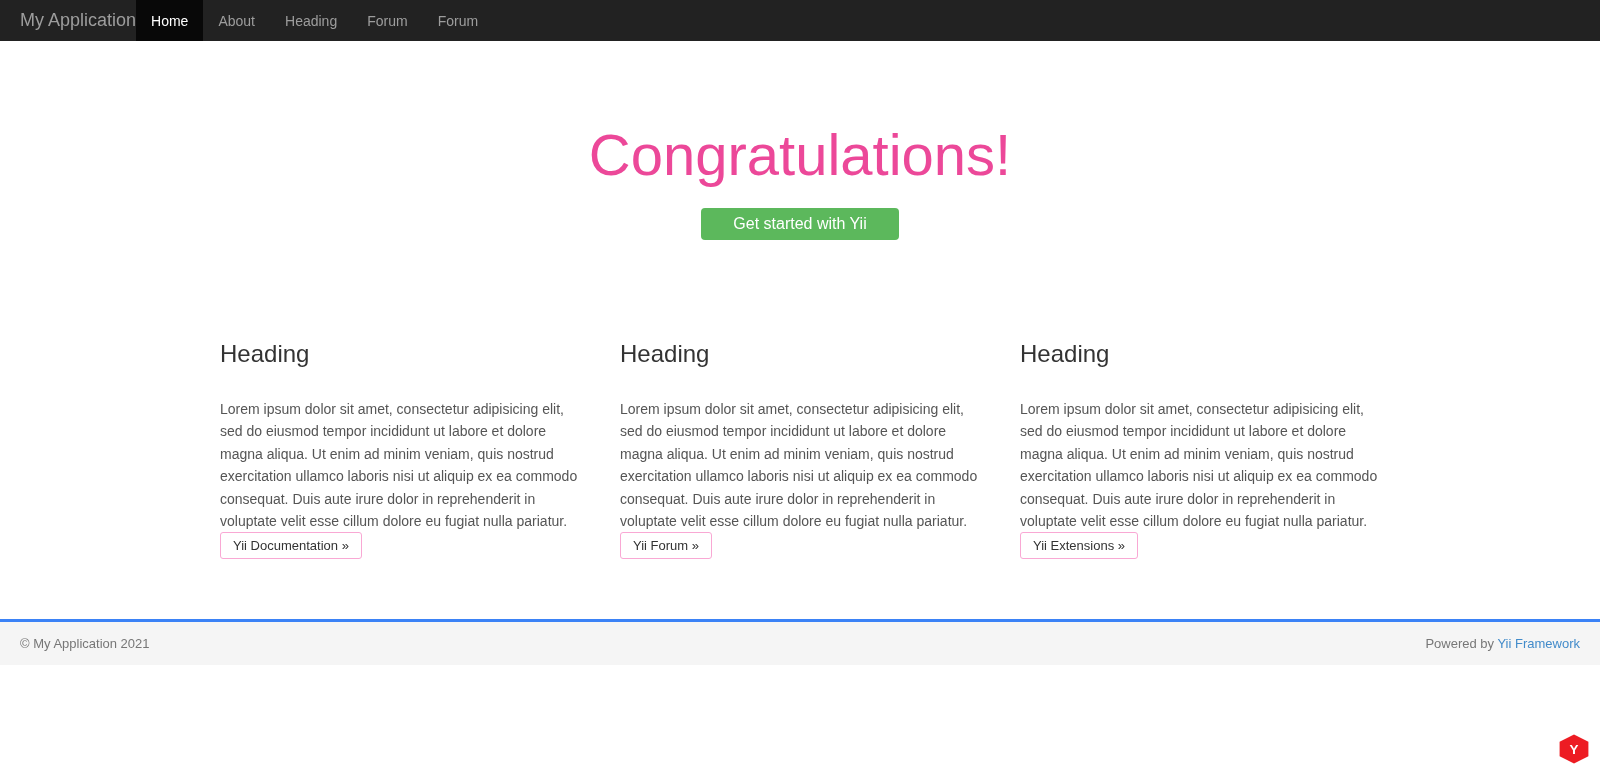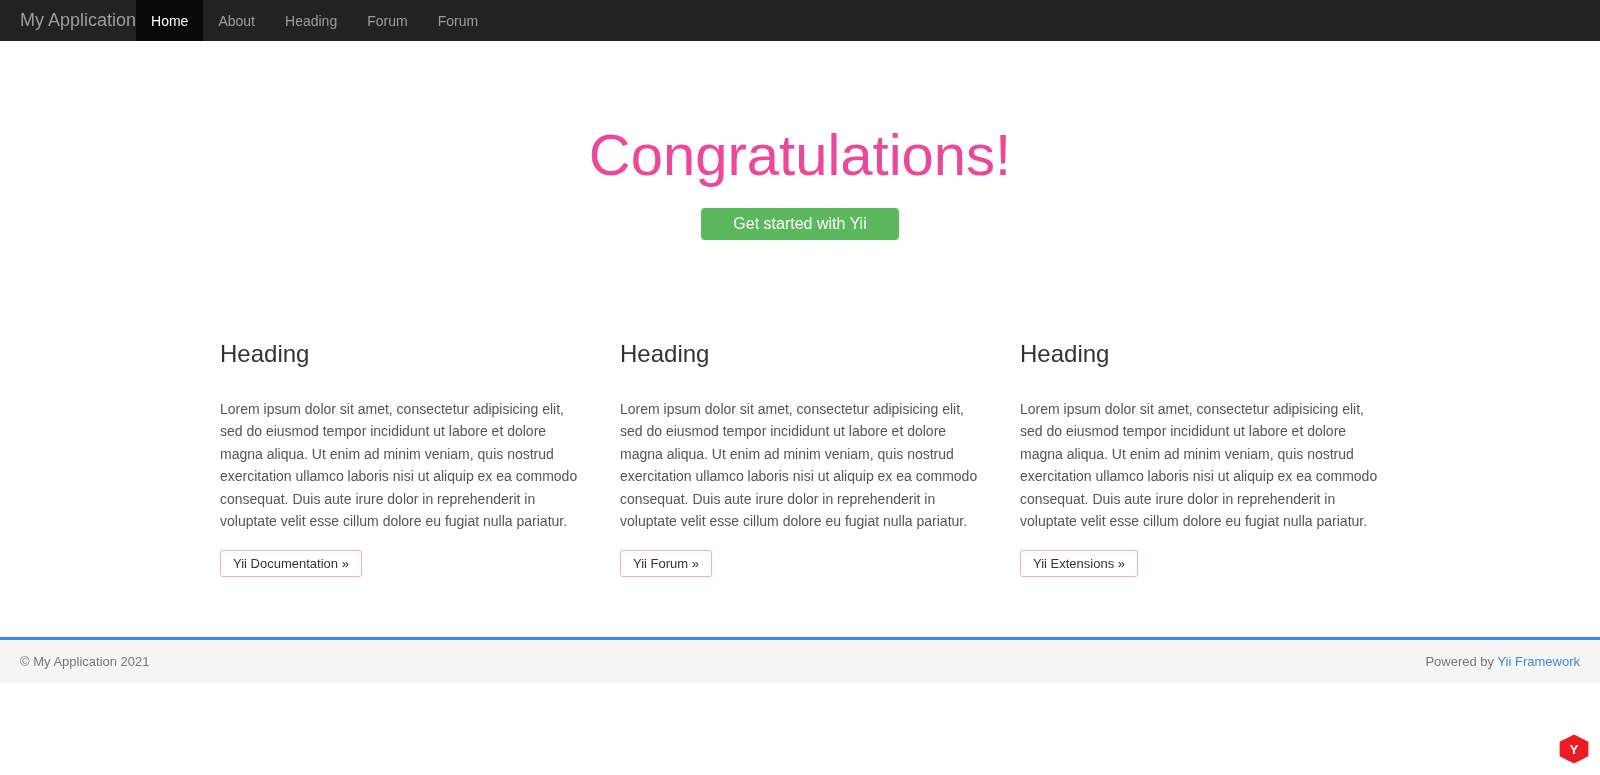--- a/index.html
+++ b/index.html
@@ -108,21 +108,20 @@
       font-size: 24px;
       font-weight: 400;
       margin-bottom: 30px;
       color: #333;
     }
 
     .feature-col p {
       font-size: 14px;
       color: #555;
       line-height: 1.6;
-      margin-bottom: 18px;
     }
 
     .btn-outline {
       display: inline-block;
       padding: 5px 12px;
       border: 1px solid #f9a8d4;
       color: #333;
       font-size: 13px;
       text-decoration: none;
       border-radius: 3px;

